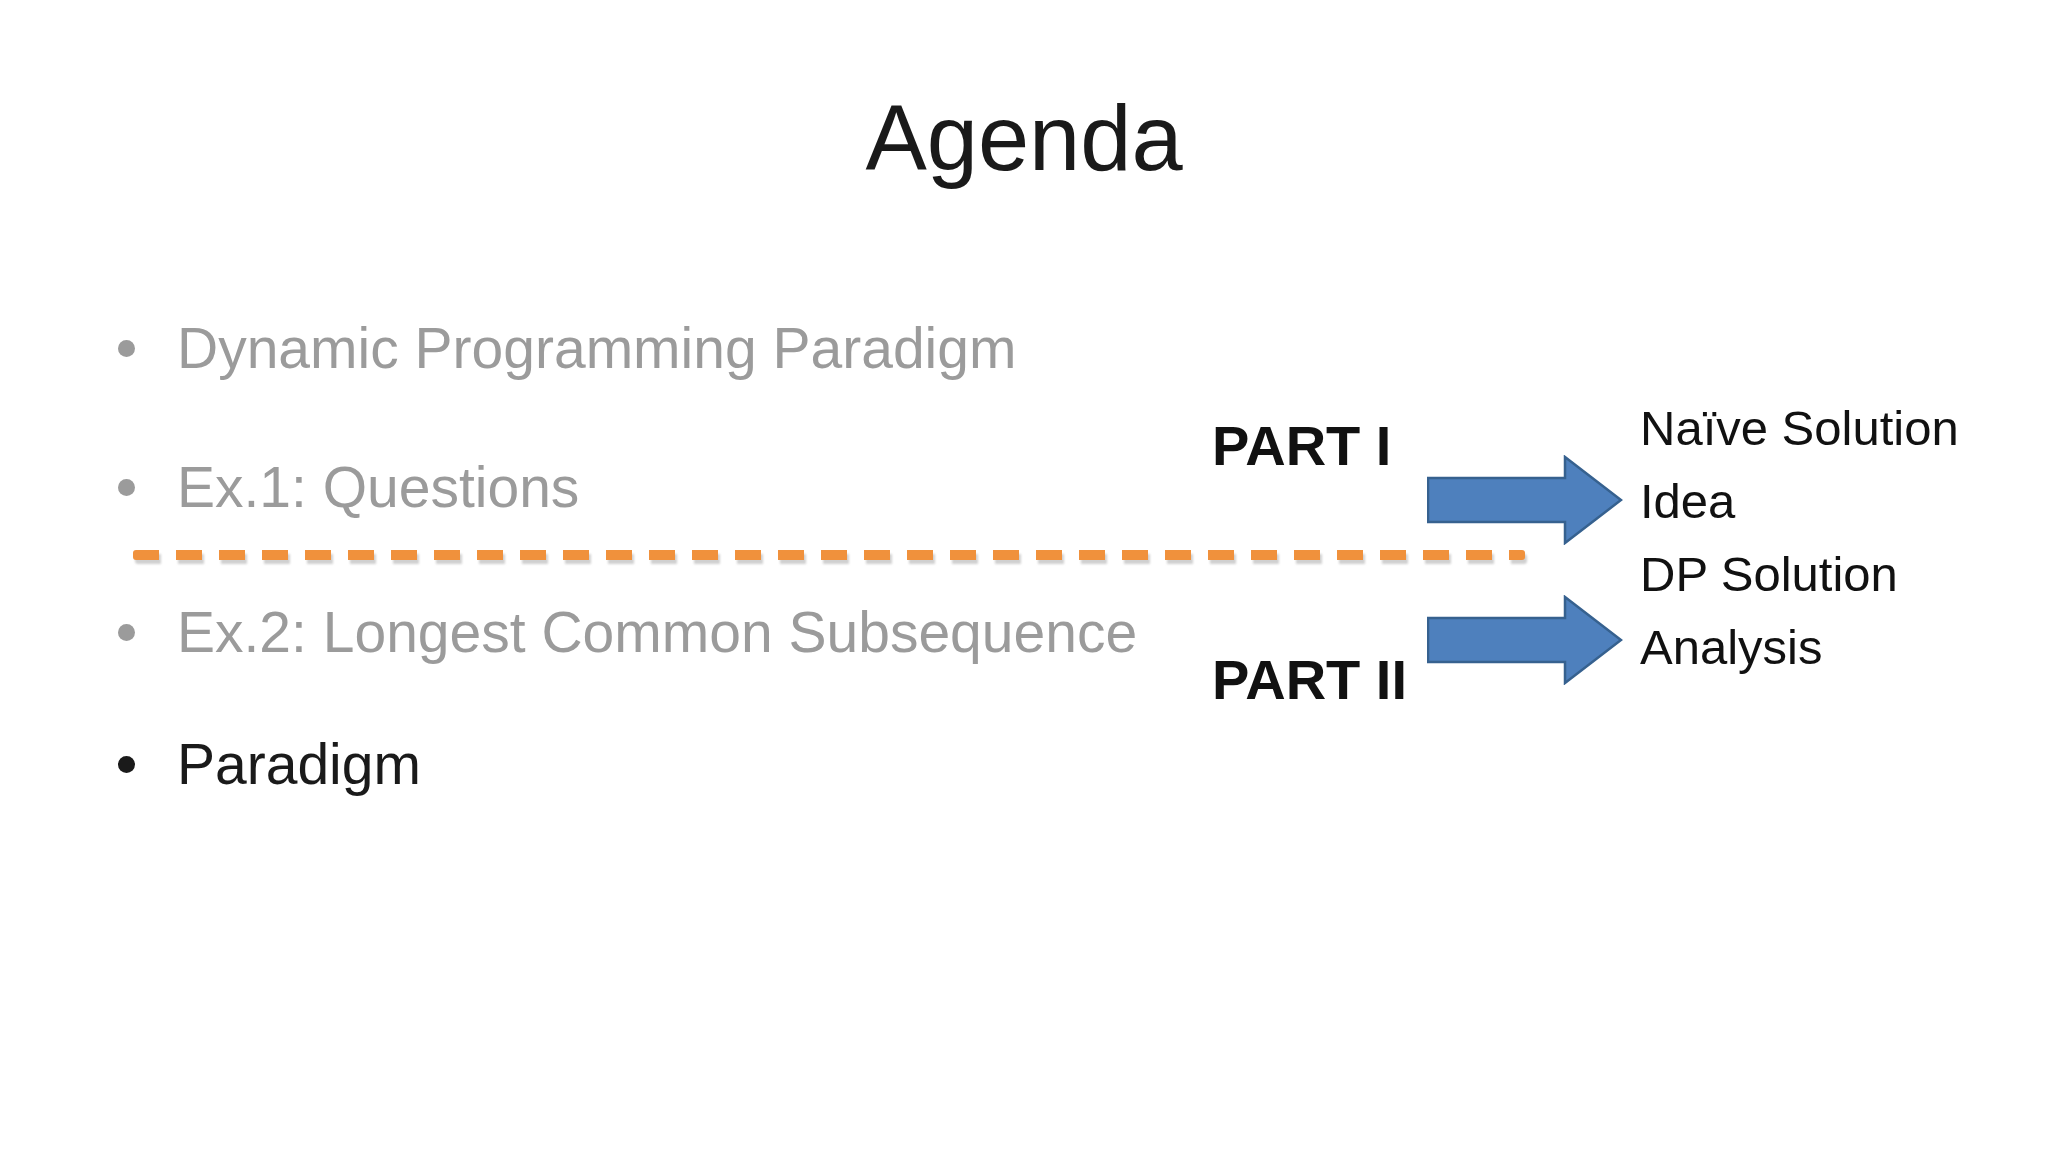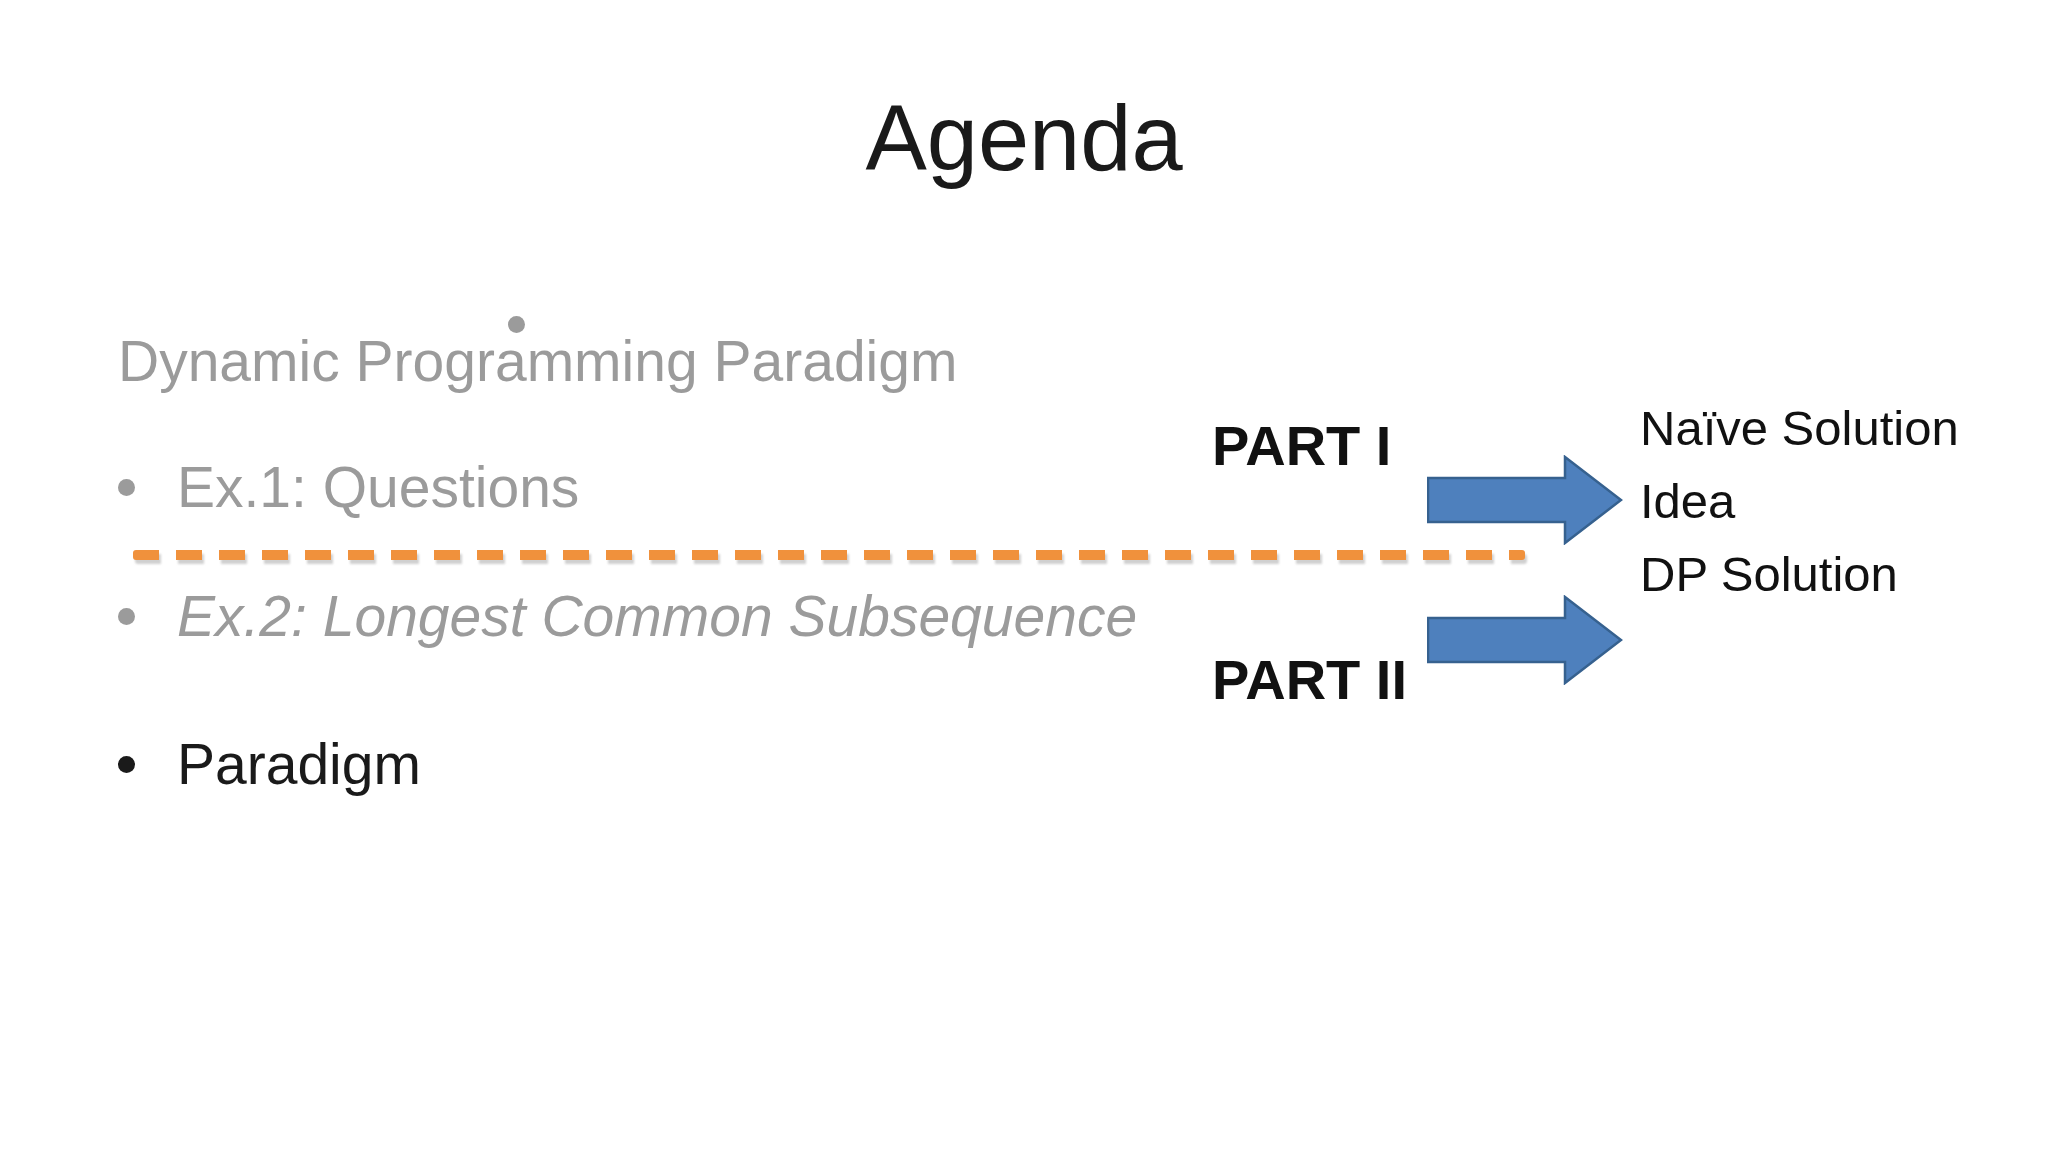--- a/index.html
+++ b/index.html
@@ -35,23 +35,23 @@
     width:17px;height:17px;border-radius:50%;
     background:var(--text-black,#1A1A1A);
     margin-right:42px;flex:0 0 auto;
   }
   .bullet-item .bullet-label{
     font-size:57px;line-height:1;
     color:var(--text-black,#1A1A1A);
   }
   .bullet-item.dimmed .bullet-label{color:var(--dimmed-gray,#9B9B9B);}
   .bullet-item.dimmed .bullet-dot{background:var(--dimmed-gray,#9B9B9B);}
-  .bullet-1{top:316px;flex-direction:column;}
+  .bullet-1{top:316px;}
   .bullet-2{top:455px;}
-  .bullet-3{top:584px;font-style:italic;}
+  .bullet-3{top:600px;}
   .bullet-4{top:732px;}
 
   .dashed-divider{
     position:absolute;left:133px;top:550px;
     width:1392px;height:10px;
     background:repeating-linear-gradient(90deg,
       var(--accent-orange,#F0913C) 0px,
       var(--accent-orange,#F0913C) 26px,
       transparent 26px,
       transparent 43px);
@@ -119,15 +119,16 @@
     <polygon points="1,23 138,23 138,2 194,45 138,88 138,67 1,67"></polygon>
   </svg>
   <svg class="block-arrow arrow-2" viewBox="0 0 196 90" aria-hidden="true">
     <polygon points="1,23 138,23 138,2 194,45 138,88 138,67 1,67"></polygon>
   </svg>
 
   <div class="topic-list">
     <div class="topic-line">Naïve Solution</div>
     <div class="topic-line">Idea</div>
     <div class="topic-line">DP Solution</div>
+    <div class="topic-line">Analysis</div>
   </div>
 
 </div>
 
 </body></html>

